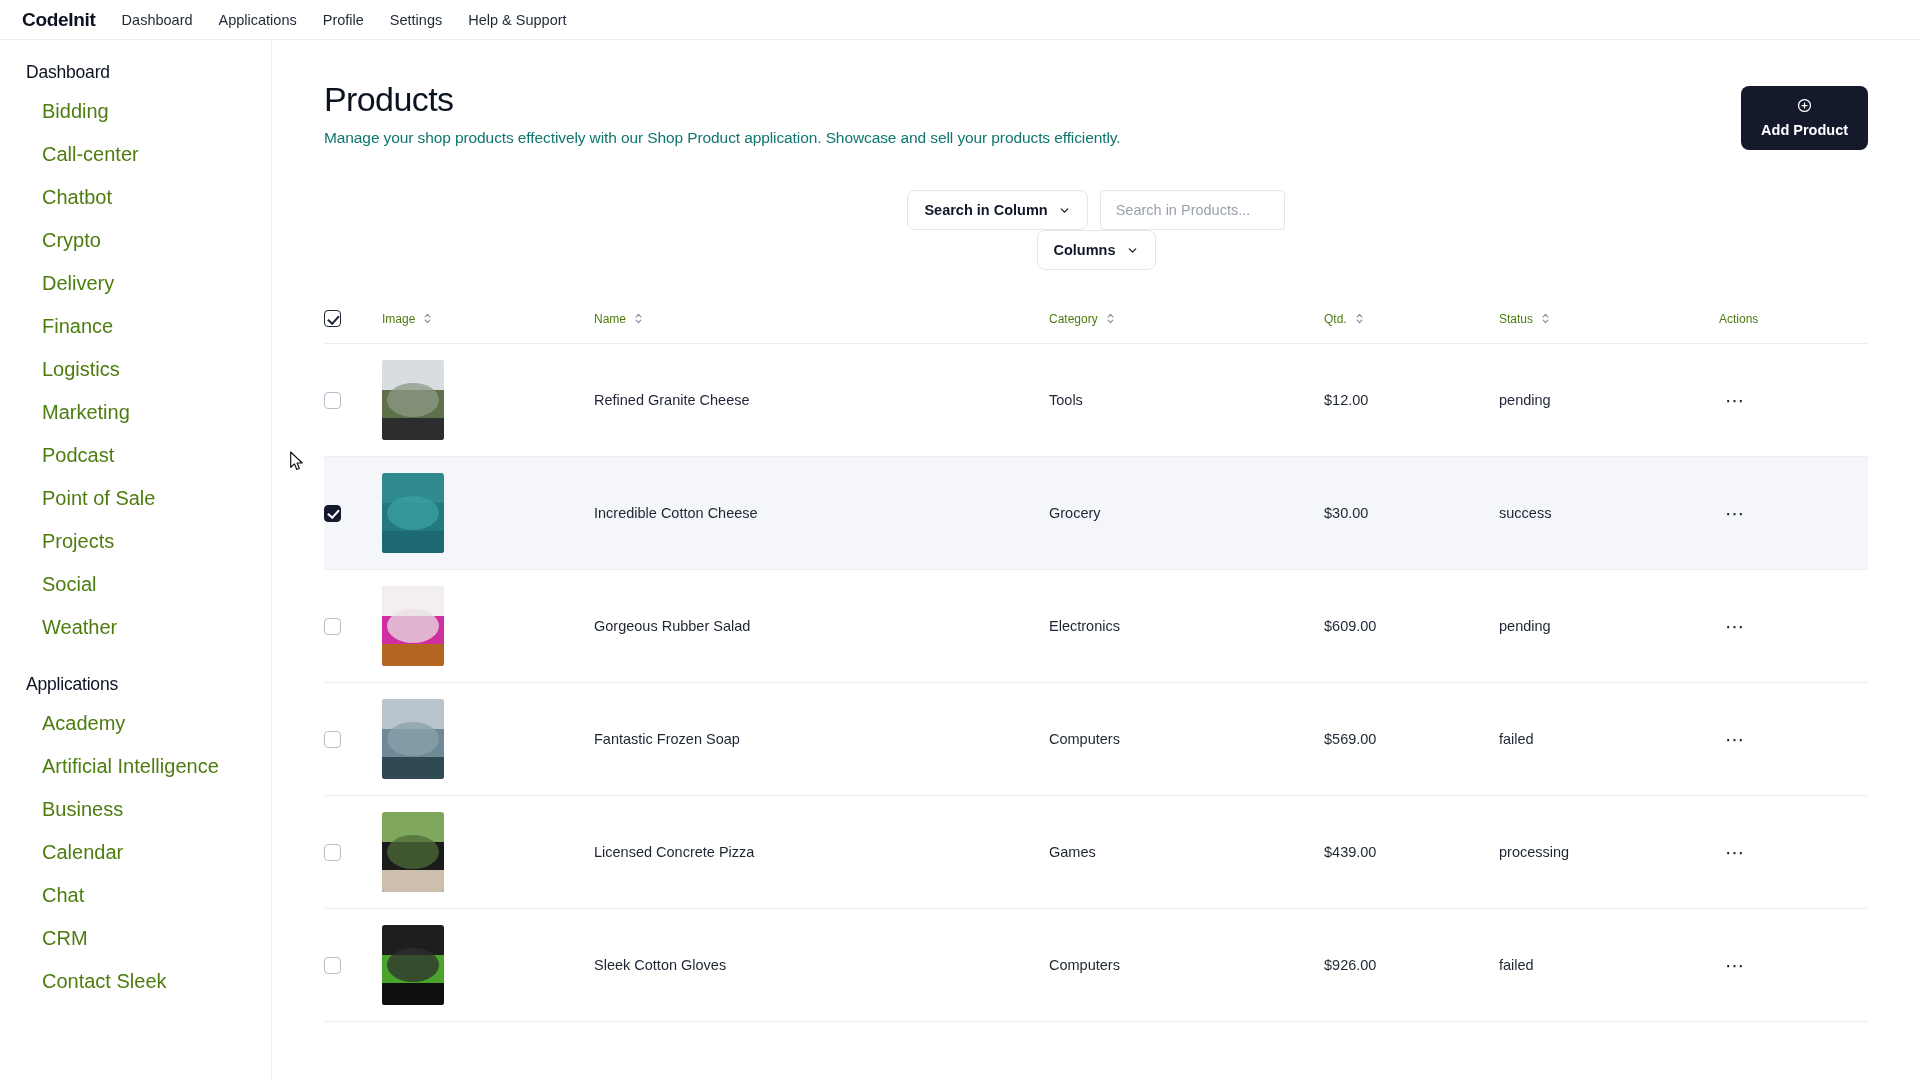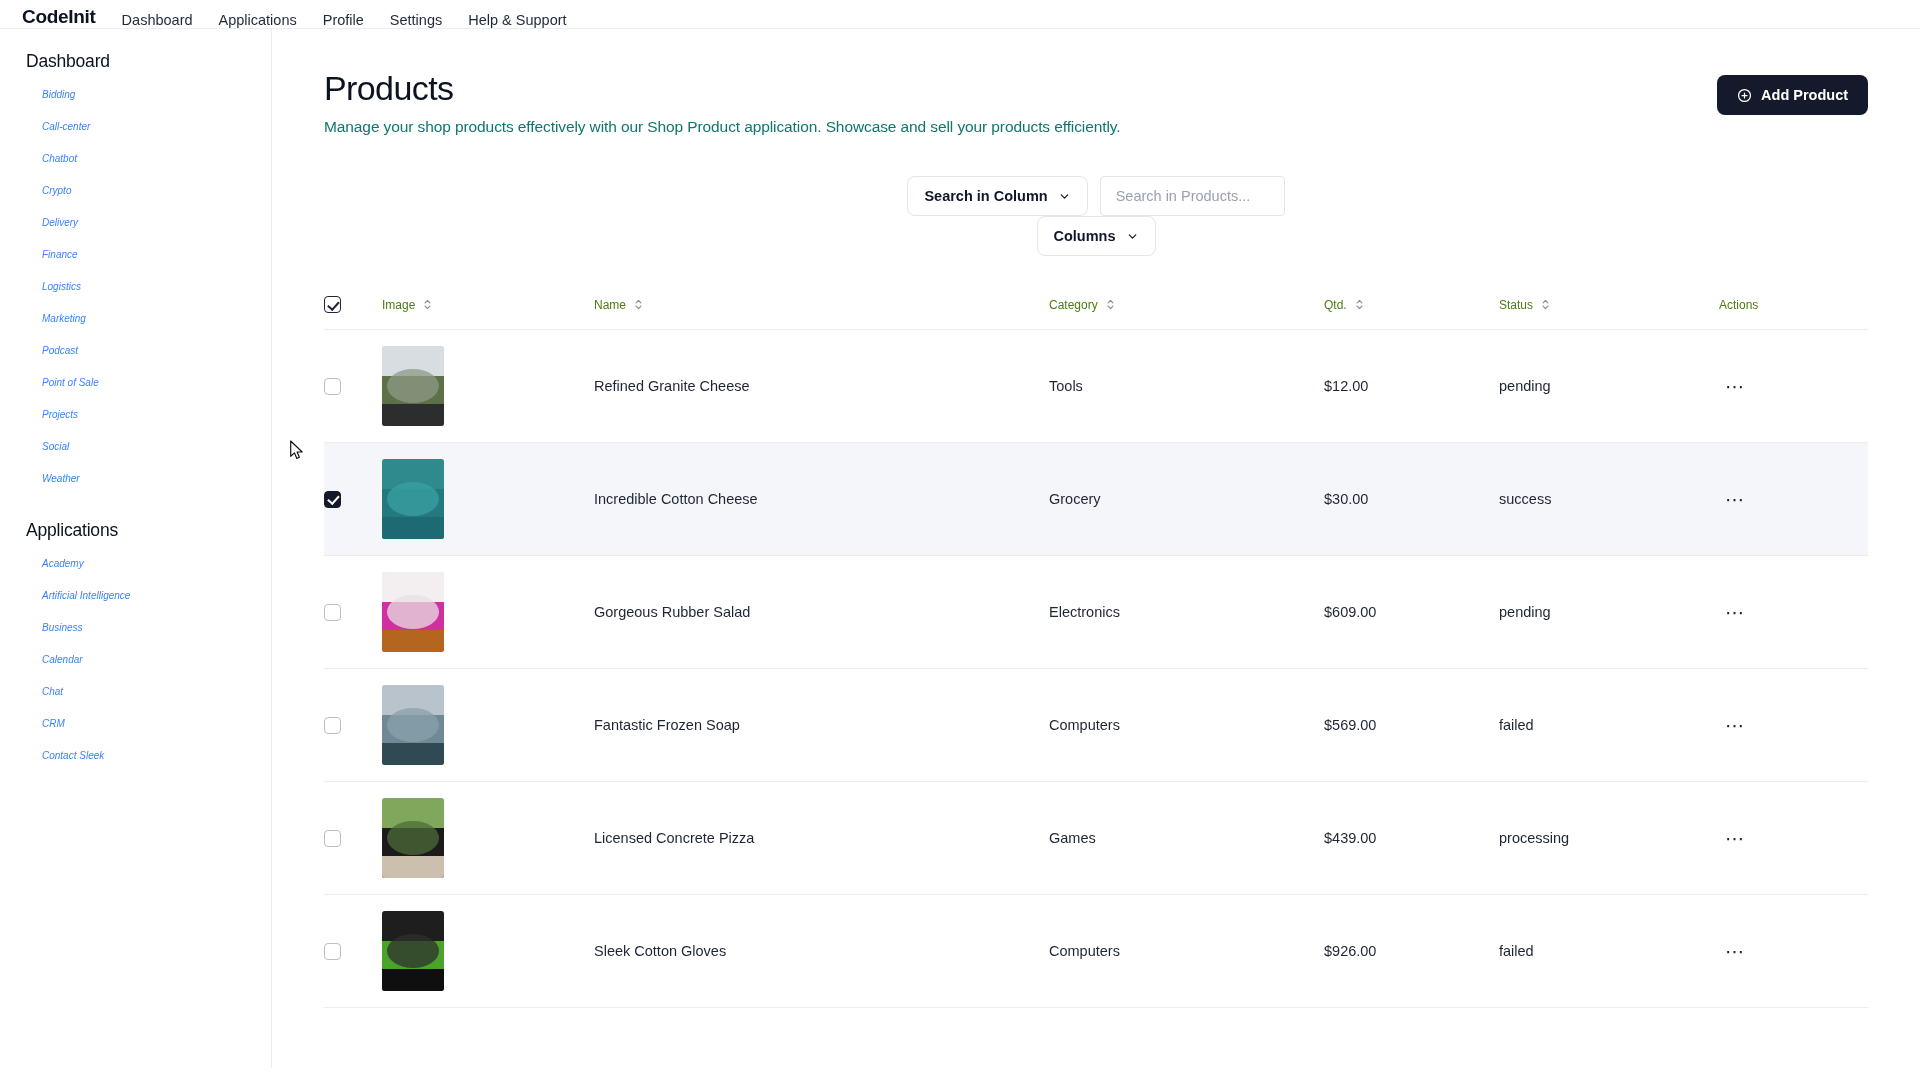--- a/index.html
+++ b/index.html
@@ -8,23 +8,23 @@
     width: 1920px; height: 1080px;
     overflow: hidden;
     background: #ffffff;
     font-family: "Liberation Sans", sans-serif;
     color: #0f172a;
     -webkit-font-smoothing: antialiased;
   }
 
   
   .topnav {
-    height: 29px;
+    height: 40px;
     display: flex;
-    align-items: flex-end;
+    align-items: center;
     padding-left: 22px;
     border-bottom: 1px solid #ececf1;
     background: #fff;
     position: relative;
     z-index: 5;
   }
   .brand {
     font-size: 19px;
     font-weight: 700;
     letter-spacing: -0.3px;
@@ -54,27 +54,26 @@
   }
   .side-group-title {
     font-size: 17.5px;
     font-weight: 400;
     color: #0b1220;
     padding: 0 0 6px 26px;
     letter-spacing: -0.2px;
   }
   .side-group-title.second { padding-top: 26px; }
   .side-item {
-    font-size: 10px;
-    color: #3b82f6;
+    font-size: 20px;
+    color: #4d7c0f;
     padding: 10.5px 0 10.5px 42px;
     cursor: pointer;
     white-space: nowrap;
     line-height: 1.1;
-    font-style: italic;
   }
 
   
   .main {
     flex: 1 1 auto;
     padding: 40px 52px 0 52px;
     overflow: hidden;
     position: relative;
   }
   .page-head {
@@ -103,20 +102,21 @@
     color: #ffffff;
     border: none;
     border-radius: 8px;
     font-size: 14.5px;
     font-weight: 700;
     padding: 12px 20px;
     cursor: pointer;
     font-family: inherit;
     white-space: nowrap;
     margin-top: 6px;
+    flex-direction: column;
   }
 
   
   .toolbar {
     margin-top: 40px;
     display: flex;
     align-items: center;
     justify-content: space-between;
     flex-direction: column;
   }

